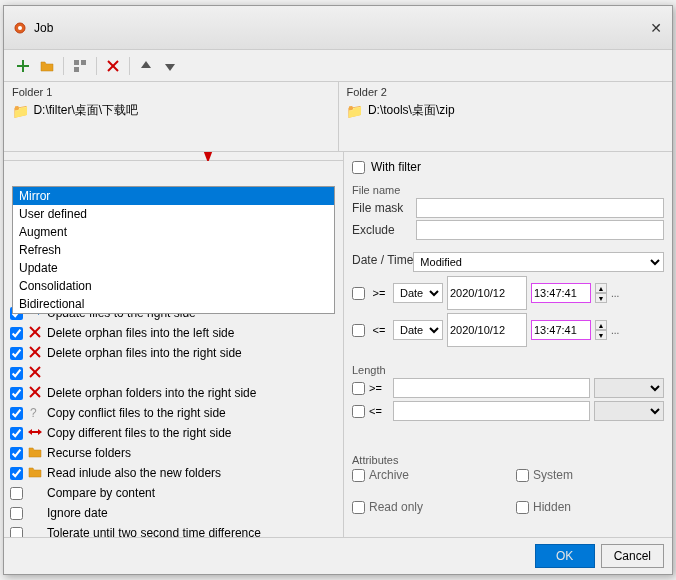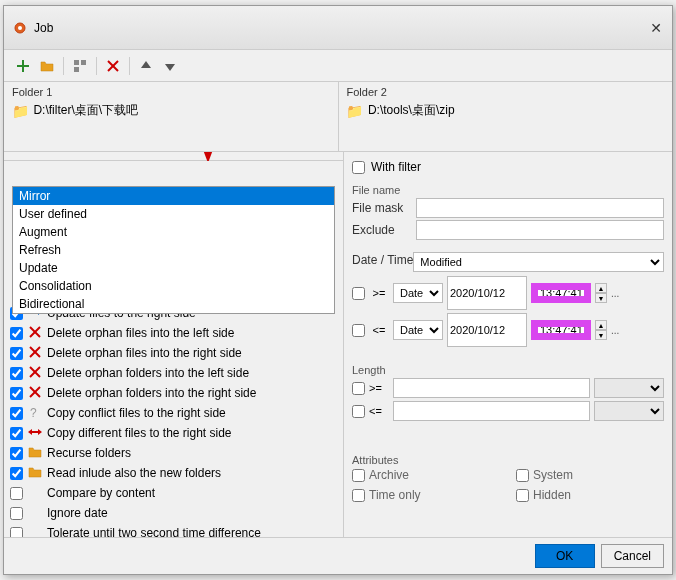--- a/index.html
+++ b/index.html
@@ -245,21 +245,21 @@
       width: 80px;
       height: 34px;
       border: 1px solid #bbb;
       background: white;
       font-size: 11px;
       padding: 0 2px;
     }
     .dt-time-input {
       width: 60px;
       height: 20px;
-      border: 7px solid #d946ef;
+      border: 1px solid #d946ef;
       background: white;
       font-size: 11px;
       padding: 0 2px;
     }
     .dt-spin {
       display: flex;
       flex-direction: column;
       height: 20px;
     }
     .dt-spin-btn {
@@ -299,21 +299,21 @@
       font-size: 11px;
       padding: 0 2px;
       width: 70px;
     }
     .attributes-section {
       margin-top: 20px;
     }
     .attr-grid {
       display: grid;
       grid-template-columns: 1fr 1fr;
-      gap: 6px 16px;
+      gap: 18px 16px;
     }
     .attr-row {
       display: flex;
       align-items: center;
       gap: 4px;
     }
     .attr-checkbox { width: 13px; height: 13px; }
     .attr-label { font-size: 12px; color: #666; }
     .bottom-bar {
       padding: 6px 8px;
@@ -326,21 +326,21 @@
       min-width: 60px;
       height: 24px;
       border: 1px solid #999;
       background: #f0f0f0;
       cursor: pointer;
       font-size: 12px;
       padding: 0 12px;
     }
     .btn-ok {
       background: #0078d7;
-      color: #000000;
+      color: #e5e5e5;
       border-color: #0060b0;
     }
     .modified-dropdown {
       height: 20px;
       border: 1px solid #bbb;
       background: white;
       font-size: 11px;
       padding: 0 2px;
       width: 100%;
     }
@@ -484,21 +484,20 @@
         </div>
 
         <div class="option-row">
           <input type="checkbox" checked="" class="option-checkbox" style="">
           <span class="option-icon">
             <svg width="14" height="14" viewBox="0 0 14 14">
                 <line x1="2" y1="2" x2="12" y2="12" stroke="#cc0000" stroke-width="2"></line>
                 <line x1="12" y1="2" x2="2" y2="12" stroke="#cc0000" stroke-width="2"></line>
               </svg>
           </span>
-          <span class="option-label">Delete orphan folders into the left side</span>
         </div>
 
         <div class="option-row">
           <input type="checkbox" checked="" class="option-checkbox" style="">
           <span class="option-icon">
             <svg width="14" height="14" viewBox="0 0 14 14">
                 <line x1="2" y1="2" x2="12" y2="12" stroke="#cc0000" stroke-width="2"></line>
                 <line x1="12" y1="2" x2="2" y2="12" stroke="#cc0000" stroke-width="2"></line>
               </svg>
           </span>
@@ -655,21 +654,21 @@
           <div class="attr-row">
             <input type="checkbox" class="attr-checkbox" style="">
             <span class="attr-label">Archive</span>
           </div>
           <div class="attr-row">
             <input type="checkbox" class="attr-checkbox" style="">
             <span class="attr-label">System</span>
           </div>
           <div class="attr-row">
             <input type="checkbox" class="attr-checkbox" style="">
-            <span class="attr-label">Time only</span>
+            <span class="attr-label">Read only</span>
           </div>
           <div class="attr-row">
             <input type="checkbox" class="attr-checkbox" style="">
             <span class="attr-label">Hidden</span>
           </div>
         </div>
       </div>
     </div>
   </div>
 

